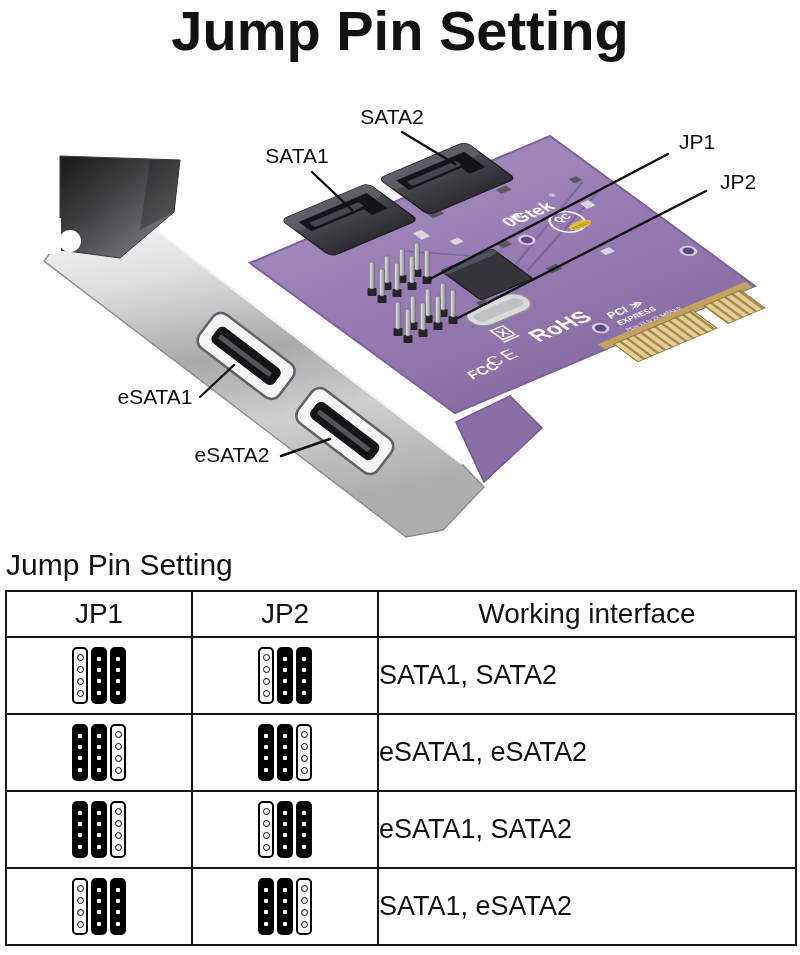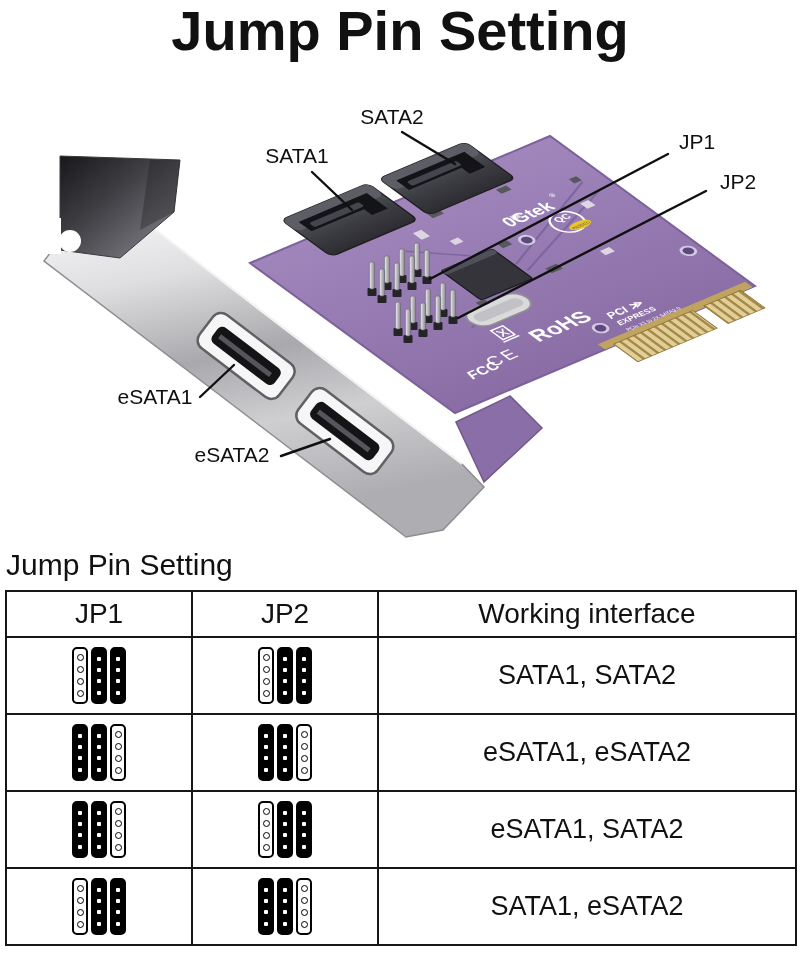--- a/index.html
+++ b/index.html
@@ -10,21 +10,21 @@
              font-weight:bold; line-height:1.04; letter-spacing:0; }
 
   svg.diagram { display:block; width:800px; height:482px; }
 
   h2.section { margin:6px 0 8px 6px; font-size:30px; font-weight:400; }
 
   table.jumptable { border-collapse:collapse; margin-left:5px; width:790px;
                     table-layout:fixed; }
   table.jumptable th, table.jumptable td { border:2px solid #161616; padding:0; }
   table.jumptable th { height:44px; font-size:28px; font-weight:400; }
-  table.jumptable td { height:75px; text-align:center; vertical-align:middle;border-radius:12px; }
+  table.jumptable td { height:75px; text-align:left; vertical-align:middle;border-radius:12px; }
   td.iface { font-size:27px; }
 
   .jumper { display:flex; justify-content:center; align-items:center; gap:3px; }
   .strip { width:16px; height:57px; border-radius:5px; box-sizing:border-box;
            display:flex; flex-direction:column; justify-content:space-evenly;
            align-items:center; border:2px solid #000; }
   .strip.open   { background:#fff; }
   .strip.closed { background:#000; }
   .strip.open .pin   { width:7px; height:7px; border:1.6px solid #000;
                        border-radius:50%; background:#fff; box-sizing:border-box; }

